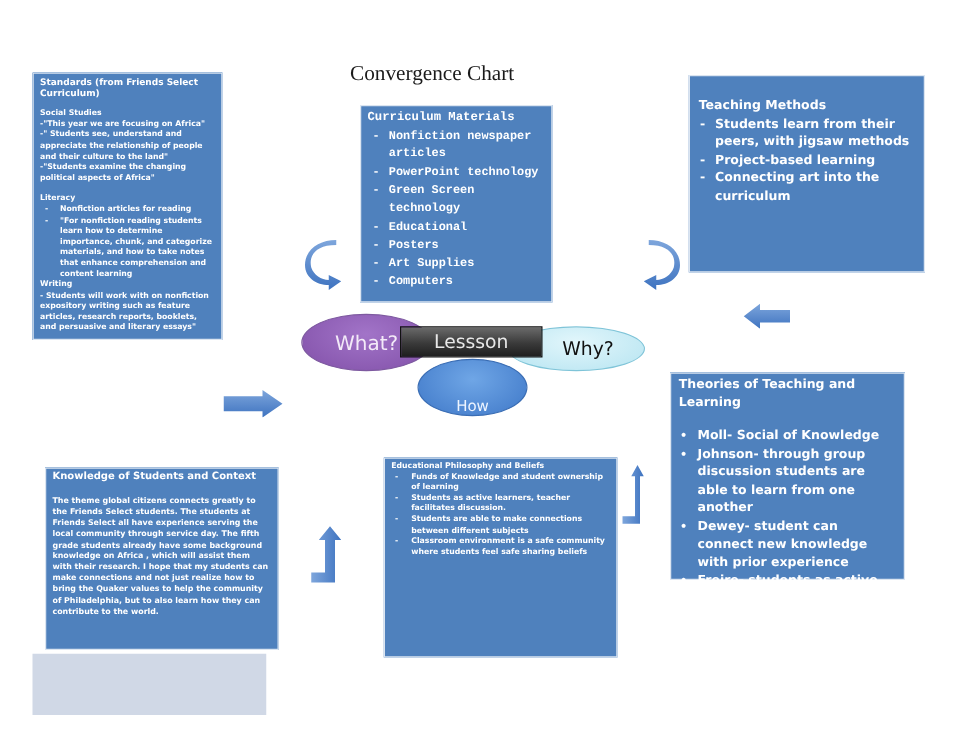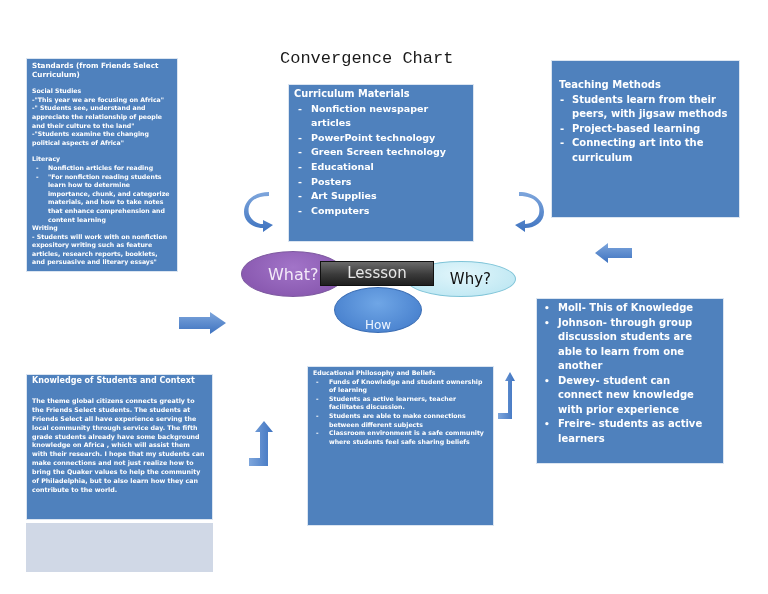--- a/index.html
+++ b/index.html
@@ -1,34 +1,34 @@
 <!DOCTYPE html>
 <html><head>
 <meta charset="utf-8">
 <style>
   html, body { margin:0; padding:0; }
   body { width:768px; height:594px; background:#ffffff; position:relative; overflow:hidden;
          font-family:"Liberation Sans", sans-serif; }
   .box { position:absolute; background:#4f81bd; color:#ffffff; box-sizing:border-box;
          font-family:"DejaVu Sans", sans-serif; font-weight:bold; box-shadow:0 0 0 1px #dbe5f1 inset; }
   .title { position:absolute; left:280px; top:49px; font-size:17px; color:#1a1a1a;
-           font-family:Liberation Mono, monospace; }
+           font-family:Liberation Serif, serif; }
   ul { margin:0; padding:0; list-style:none; }
   li { position:relative; }
   li::before { position:absolute; left:0; }
 
   
   #standards { left:26px; top:58px; width:152px; height:214px; padding:4px 6px; font-size:6.2px; line-height:8.6px; }
   #standards .h { font-size:7.2px; margin-bottom:8px; }
   #standards .gap { height:8px; }
   #standards ul.dash li { padding-left:16px; }
   #standards ul.dash li::before { content:"-"; left:4px; }
 
   
-  #curric { left:288px; top:84px; width:186px; height:158px; padding:3px 6px; font-size:9.5px; line-height:14.6px; }
+  #curric { left:288px; top:84px; width:154px; height:158px; padding:3px 6px; font-size:9.5px; line-height:14.6px;font-family:Liberation Mono, monospace; }
   #curric .h { font-size:9.8px; }
   #curric li { padding-left:17px; }
   #curric li::before { content:"-"; left:4px; }
 
   
   #teaching { left:551px; top:60px; width:189px; height:158px; padding:18px 8px; font-size:10px; line-height:14.6px; }
   #teaching li { padding-left:13px; }
   #teaching li::before { content:"-"; left:1px; }
 
   
@@ -36,21 +36,21 @@
   #theories .h { margin-bottom:12px; }
   #theories li { padding-left:15px; }
   #theories li::before { content:"•"; left:1px; font-size:9px; }
 
   
   #philosophy { left:307px; top:366px; width:187px; height:160px; padding:3px 6px; font-size:6.2px; line-height:8.6px; }
   #philosophy li { padding-left:16px; }
   #philosophy li::before { content:"-"; left:3px; }
 
   
-  #knowledge { left:26px; top:374px; width:187px; height:146px; padding:3px 6px; font-size:6.3px; line-height:8.9px; }
+  #knowledge { left:36px; top:374px; width:187px; height:146px; padding:3px 6px; font-size:6.3px; line-height:8.9px; }
   #knowledge .h { font-size:8px; margin-bottom:11px; }
 
   #empty-box { position:absolute; left:26px; top:523px; width:187px; height:49px; background:#d0d8e6; }
 
   
   .ell { position:absolute; border-radius:50%; display:flex; align-items:center; justify-content:center;
          font-family:"DejaVu Sans", sans-serif; }
   #what { left:241px; top:251px; width:104px; height:46px; background:radial-gradient(ellipse at 50% 35%, #a274c8, #8150a8);
           border:1px solid #7e5aa0; color:#f3eaf8; font-size:16px; justify-content:flex-start; padding-left:26px; box-sizing:border-box; }
   #why { left:406px; top:261px; width:110px; height:36px; background:radial-gradient(ellipse at 50% 35%, #e2f6fb, #b6e4f1);
@@ -100,22 +100,23 @@
 <div class="box" id="teaching">
   <div class="h">Teaching Methods</div>
   <ul>
     <li>Students learn from their peers, with jigsaw methods</li>
     <li>Project-based learning</li>
     <li>Connecting art into the curriculum</li>
   </ul>
 </div>
 
 <div class="box" id="theories">
+  <div class="h">Theories of Teaching and Learning</div>
   <ul>
-    <li>Moll- This of Knowledge</li>
+    <li>Moll- Social of Knowledge</li>
     <li>Johnson- through group discussion students are able to learn from one another</li>
     <li>Dewey- student can connect new knowledge with prior experience</li>
     <li>Freire- students as active learners</li>
   </ul>
 </div>
 
 <div class="box" id="philosophy">
   <div class="h">Educational Philosophy and Beliefs</div>
   <ul>
     <li>Funds of Knowledge and student  ownership of learning</li>

